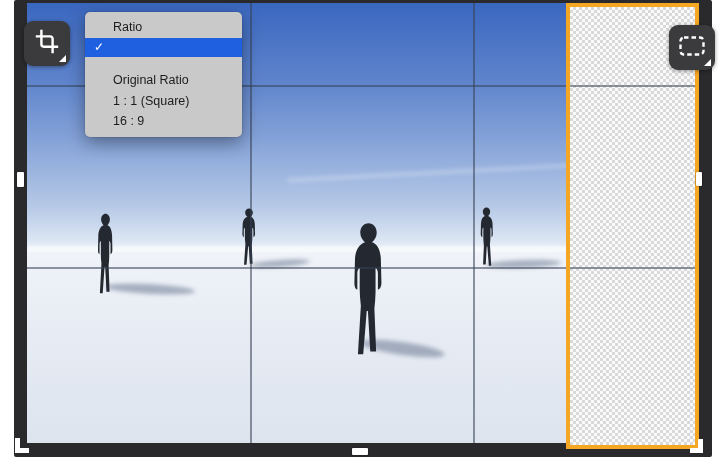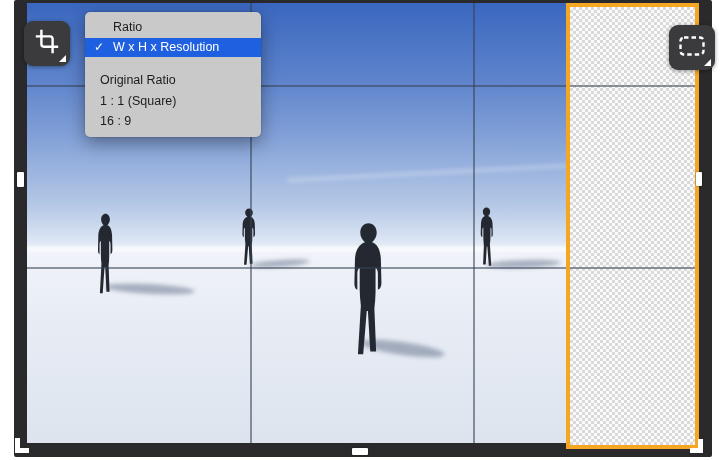--- a/index.html
+++ b/index.html
@@ -50,28 +50,28 @@
   .corner.bl{border-left:5px solid #fff;border-bottom:5px solid #fff}
   .corner.br{border-right:5px solid #fff;border-bottom:5px solid #fff}
 
   
   .tool-btn{position:absolute;width:46px;height:45px;background:var(--button-dark);border-radius:9px;
     z-index:8;display:flex;align-items:center;justify-content:center;box-shadow:0 1px 4px rgba(0,0,0,.4);cursor:pointer}
   .tool-btn .tri{position:absolute;right:4px;bottom:4px;width:0;height:0;
     border-bottom:7px solid #fff;border-left:7px solid transparent}
 
   
-  .menu{position:absolute;left:85px;top:12px;width:176px;background:var(--menu-bg);border-radius:5px;
+  .menu{position:absolute;left:85px;top:12px;width:157px;background:var(--menu-bg);border-radius:5px;
     box-shadow:0 6px 18px rgba(0,0,0,.38),0 0 0 1px rgba(0,0,0,.08);z-index:10;padding:5px 0;font-size:12.5px;color:#1C1C1E}
   .menu-header{height:21px;line-height:21px;padding-left:28px}
   .menu-selected{position:relative;height:19px;line-height:19px;background:var(--highlight-blue);color:#fff;
     padding-left:28px;cursor:pointer}
   .menu-selected .check{position:absolute;left:9px;top:0;font-size:12px}
   .menu-spacer{height:13px}
-  .menu-item{height:20.7px;line-height:20.7px;padding-left:15px;cursor:pointer}
+  .menu-item{height:20.7px;line-height:20.7px;padding-left:28px;cursor:pointer}
 </style>
 </head>
 <body>
 
 <div class="screen">
 
   <div class="frame"></div>
 
   <div class="photo">
     <div class="sky"></div>
@@ -137,21 +137,20 @@
         <rect x="3.5" y="5.5" width="23" height="17" rx="3.5" fill="none" stroke="#fff" stroke-width="2.4" stroke-dasharray="4.5 3"></rect>
       </svg>
     </span>
     <span class="tri"></span>
   </div>
 
   <div class="menu">
     <div class="menu-header">Ratio</div>
     <div class="menu-selected">
       <span class="check">✓</span>
-      <span>W x H x Resolution</span>
     </div>
     <div class="menu-spacer"></div>
     <div class="menu-item">Original Ratio</div>
     <div class="menu-item">1 : 1 (Square)</div>
     <div class="menu-item">16 : 9</div>
   </div>
 
 </div>
 
 </body></html>

